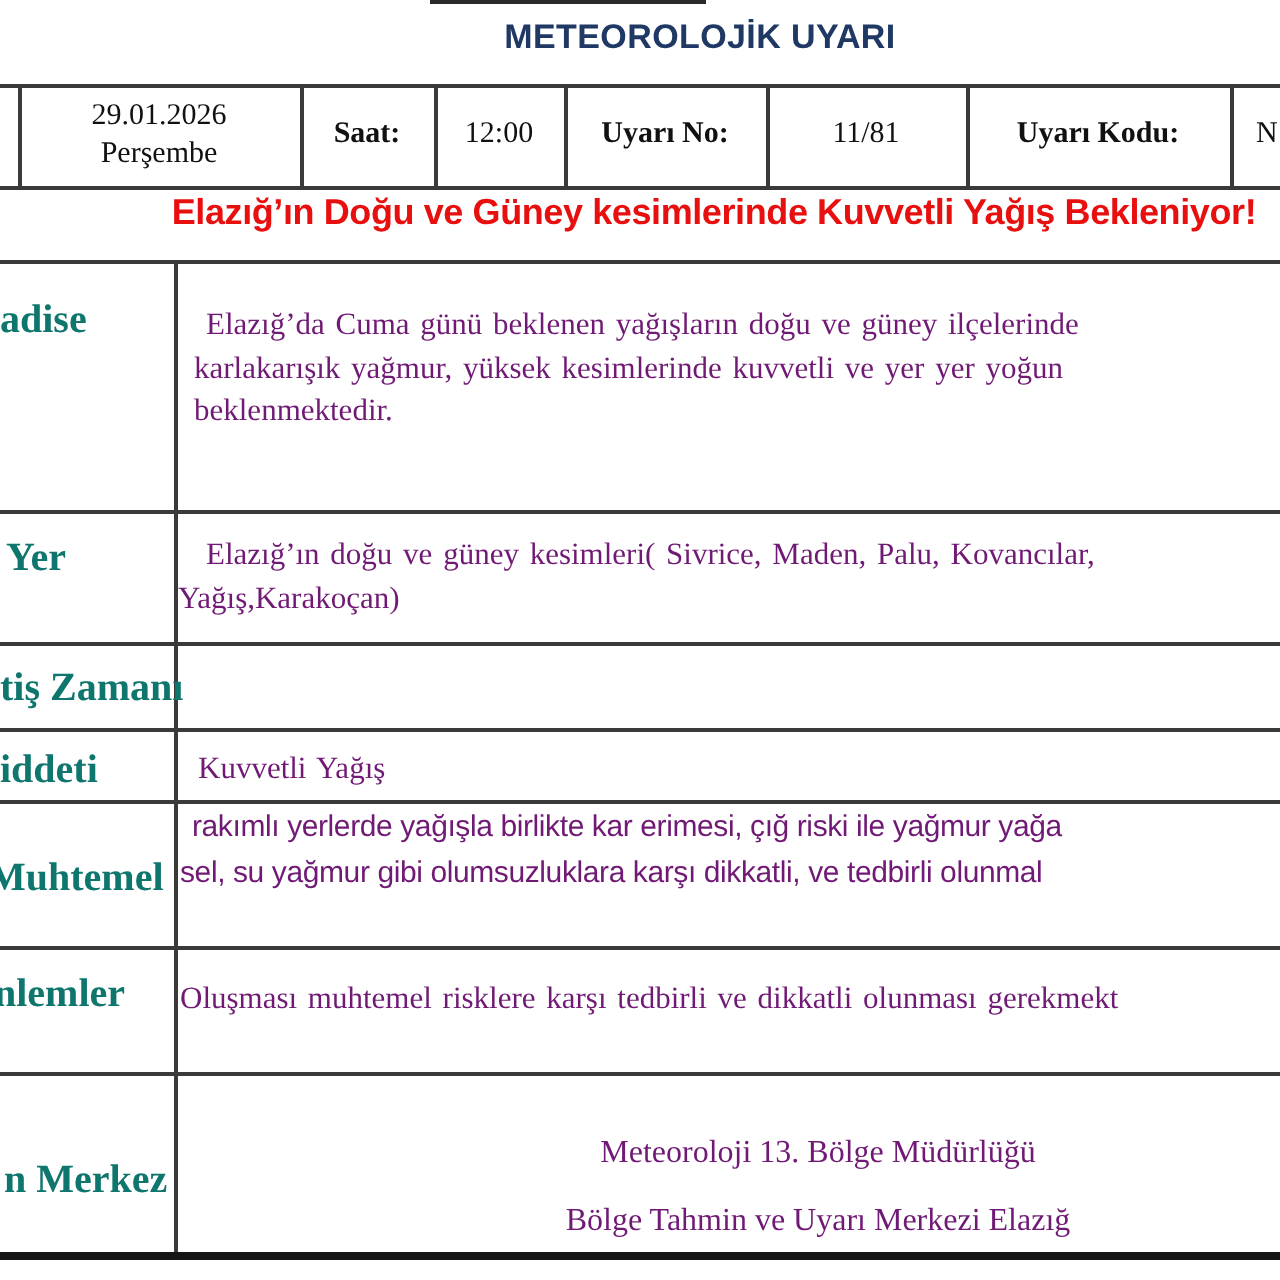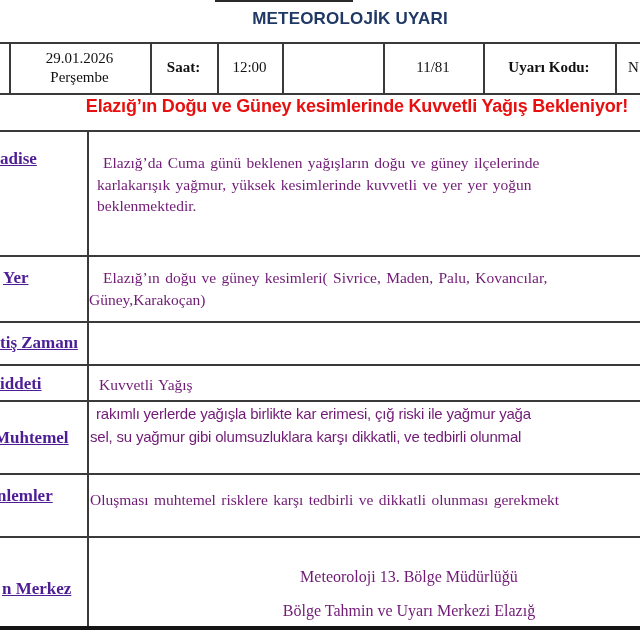--- a/index.html
+++ b/index.html
@@ -31,21 +31,21 @@
 
   
   .headline{
     position:absolute;top:96px;left:0;width:714px;text-align:center;
     font-family:"Liberation Sans", sans-serif;font-weight:bold;
     font-size:18px;color:#e80f0f;letter-spacing:-.2px;
   }
 
   
   .rowlabel{
-    position:absolute;left:0;color:#4c1d95;font-weight:bold;font-size:17px;white-space:nowrap;text-decoration:underline;
+    position:absolute;left:0;color:#0f766e;font-weight:bold;font-size:20px;white-space:nowrap;
   }
 
   
   .content{position:absolute;color:#701a75;font-weight:normal;white-space:nowrap;}
   .serifbody{font-size:15.5px;line-height:21.5px;word-spacing:1.5px;}
   .sansbody{font-family:"Liberation Sans", sans-serif;font-size:15px;line-height:23px;letter-spacing:-.2px;}
   .indent-first > div:first-child{text-indent:6px;}
   .indent-first-lg > div:first-child{text-indent:14px;}
   .zaman{font-family:"Liberation Sans", sans-serif;font-size:16px;letter-spacing:.4px;}
   .merkez{left:87px;width:644px;text-align:center;font-size:16px;line-height:34px;}
@@ -68,20 +68,21 @@
   <div class="vline" style="left:383px;top:42px;height:53px"></div>
   <div class="vline" style="left:483px;top:42px;height:53px"></div>
   <div class="vline" style="left:615px;top:42px;height:53px"></div>
 
   <div class="hcell datecell" style="left:9px;width:141px">
     <div>29.01.2026</div>
     <div>Perşembe</div>
   </div>
   <div class="hcell bold" style="left:150px;width:67px">Saat:</div>
   <div class="hcell" style="left:217px;width:65px">12:00</div>
+  <div class="hcell bold" style="left:282px;width:101px">Uyarı No:</div>
   <div class="hcell" style="left:383px;width:100px">11/81</div>
   <div class="hcell bold" style="left:483px;width:132px">Uyarı Kodu:</div>
   <div class="hcell" style="left:615px;width:40px;justify-content:flex-start;padding-left:13px">N</div>
 
   <div class="headline">Elazığ’ın Doğu ve Güney kesimlerinde Kuvvetli Yağış Bekleniyor!</div>
 
   <div class="hline" style="top:130px"></div>
   <div class="hline" style="top:255px"></div>
   <div class="hline" style="top:321px"></div>
   <div class="hline" style="top:364px"></div>
@@ -100,21 +101,21 @@
   <div class="rowlabel" style="top:579px;left:2px">n Merkez</div>
 
   <div class="content serifbody indent-first" style="left:97px;top:152px">
     <div>Elazığ’da Cuma  günü beklenen yağışların doğu ve güney ilçelerinde</div>
     <div>karlakarışık yağmur, yüksek kesimlerinde kuvvetli ve  yer yer yoğun</div>
     <div>beklenmektedir.</div>
   </div>
 
   <div class="content serifbody indent-first-lg" style="left:89px;top:267px">
     <div>Elazığ’ın   doğu ve güney  kesimleri( Sivrice, Maden, Palu, Kovancılar,</div>
-    <div>Güney,Karakoçan)</div>
+    <div>Yağış,Karakoçan)</div>
   </div>
 
 
   <div class="content serifbody" style="left:99px;top:374px">Kuvvetli Yağış</div>
 
   <div class="content sansbody indent-first" style="left:90px;top:402px">
     <div>rakımlı yerlerde yağışla birlikte kar erimesi, çığ riski ile yağmur yağa</div>
     <div>sel, su yağmur gibi olumsuzluklara karşı dikkatli, ve tedbirli olunmal</div>
   </div>
 

